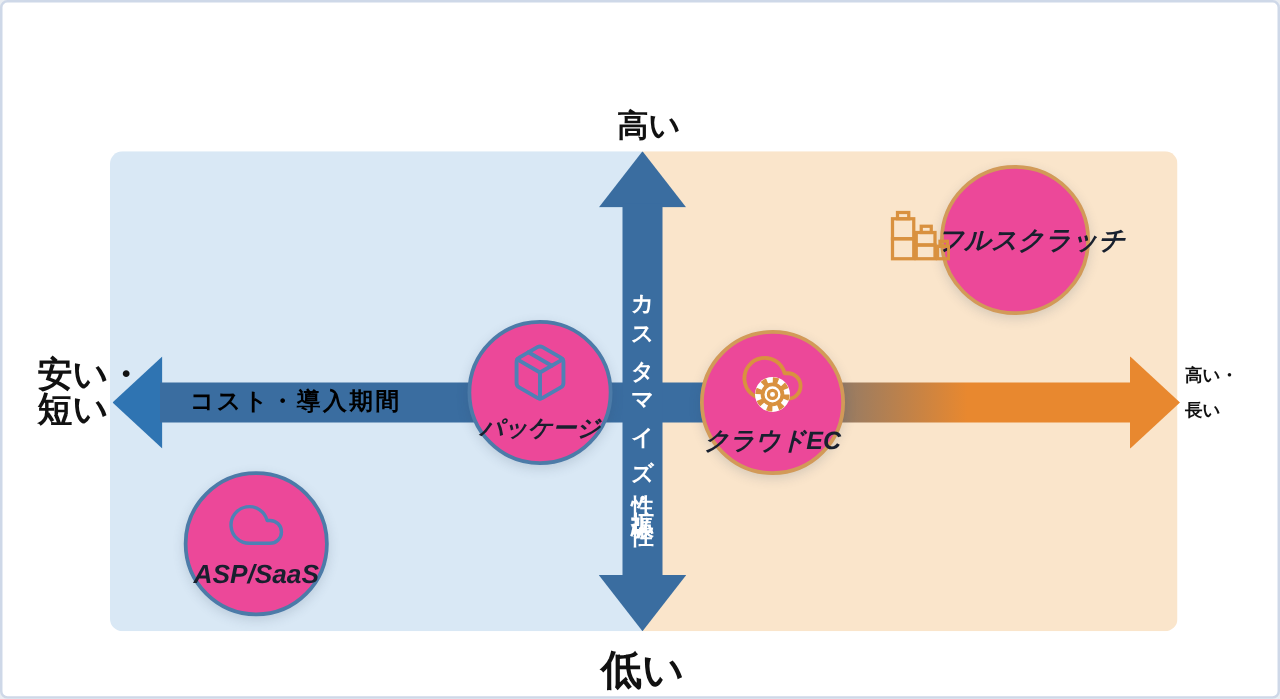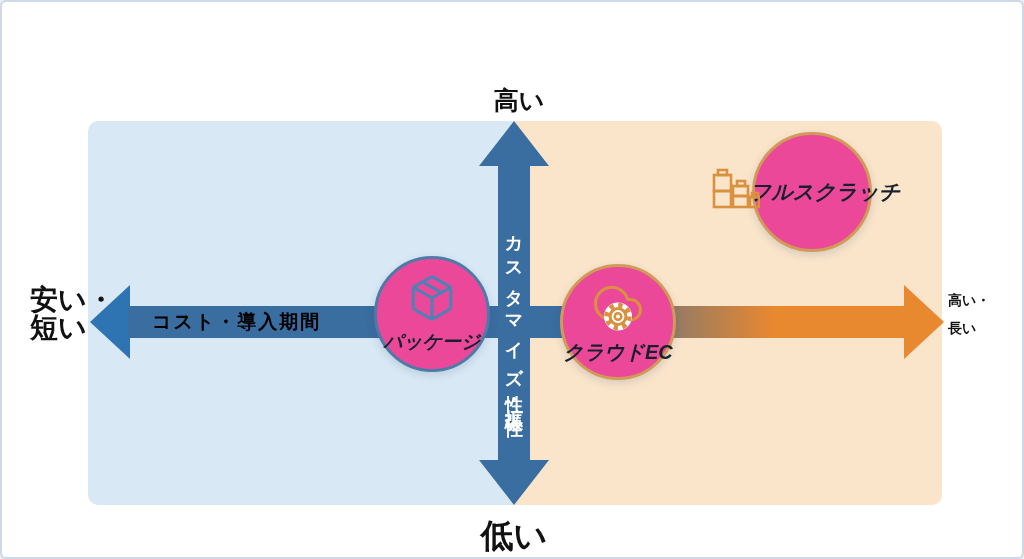--- a/index.html
+++ b/index.html
@@ -169,20 +169,28 @@
   <div class="end-label end-bottom">低い</div>
   <div class="end-label end-left">
     <div>安い・</div>
     <div>短い</div>
   </div>
   <div class="end-label end-right">
     <div>高い・</div>
     <div>長い</div>
   </div>
 
+  <div class="node node-blue node-asp">
+    <span>
+      <svg viewBox="0 0 24 24" width="62" height="44">
+        <path d="M18 10h-1.26A8 8 0 1 0 9 20h9a5 5 0 0 0 0-10z" fill="none" stroke="#4e81b5" stroke-width="1.5" stroke-linecap="round" stroke-linejoin="round"></path>
+      </svg>
+    </span>
+    <span class="node-label">ASP/SaaS</span>
+  </div>
 
   <div class="node node-blue node-package">
     <span>
       <svg viewBox="0 0 24 24" width="50" height="50">
         <g fill="none" stroke="#4e81b5" stroke-width="1.5" stroke-linecap="round" stroke-linejoin="round">
           <path d="M16.5 9.4 7.55 4.24"></path>
           <path d="M21 16V8a2 2 0 0 0-1-1.73l-7-4a2 2 0 0 0-2 0l-7 4A2 2 0 0 0 3 8v8a2 2 0 0 0 1 1.73l7 4a2 2 0 0 0 2 0l7-4A2 2 0 0 0 21 16z"></path>
           <polyline points="3.27 6.96 12 12.01 20.73 6.96"></polyline>
           <line x1="12" y1="22.08" x2="12" y2="12"></line>
         </g>

